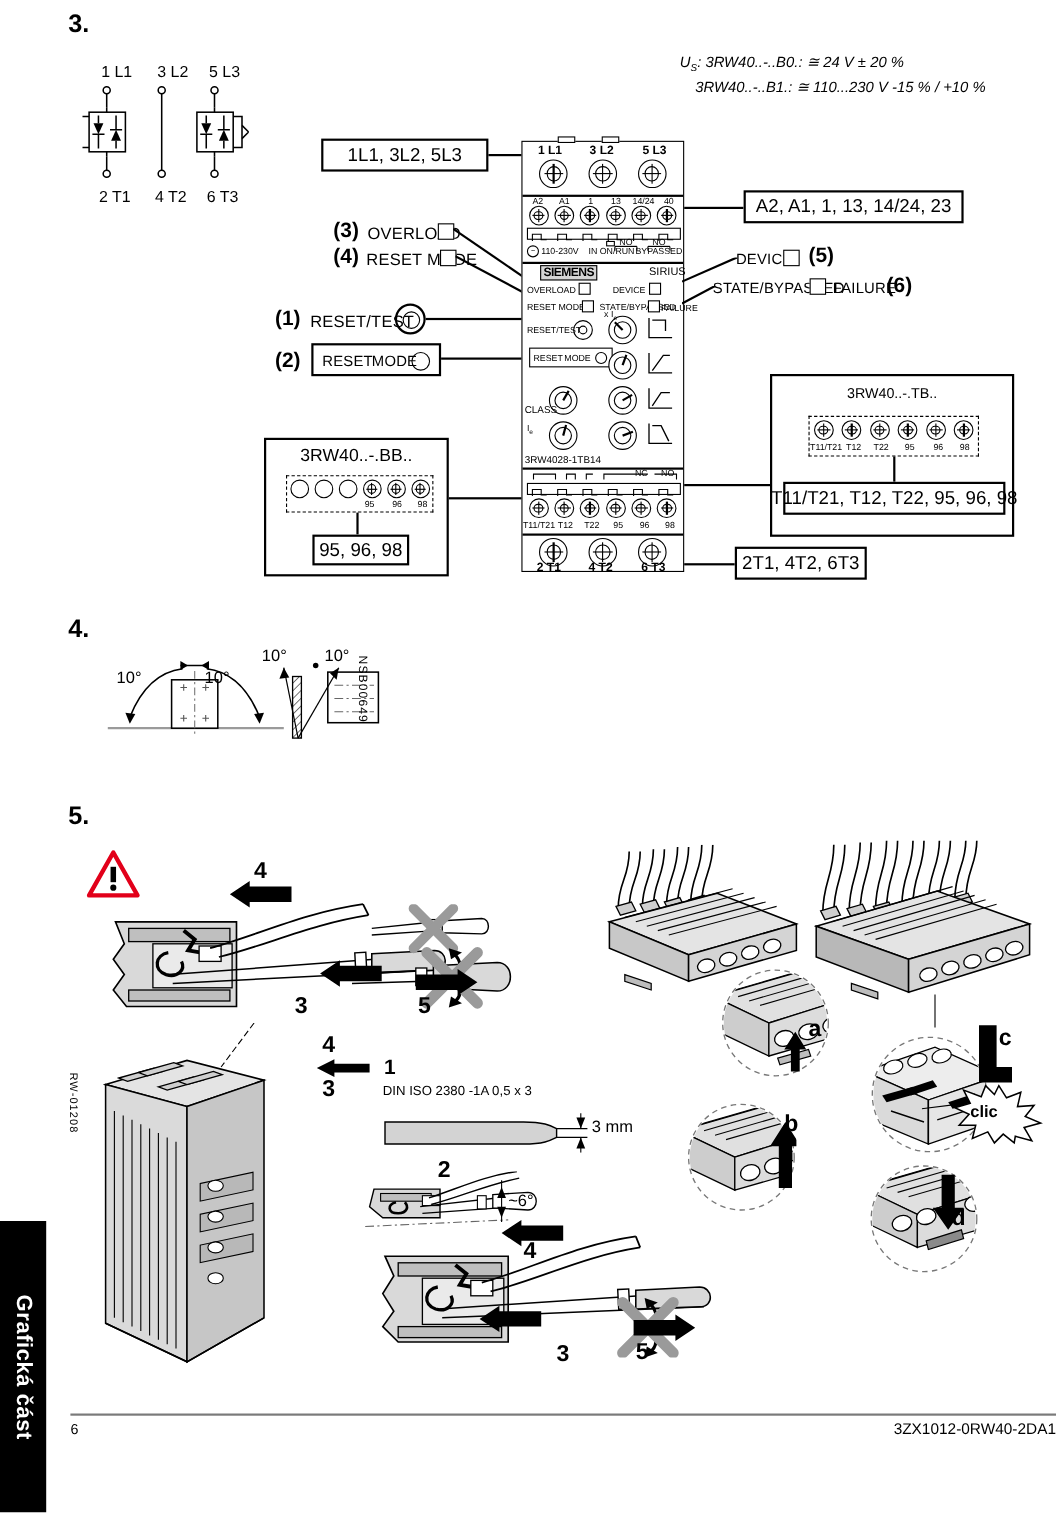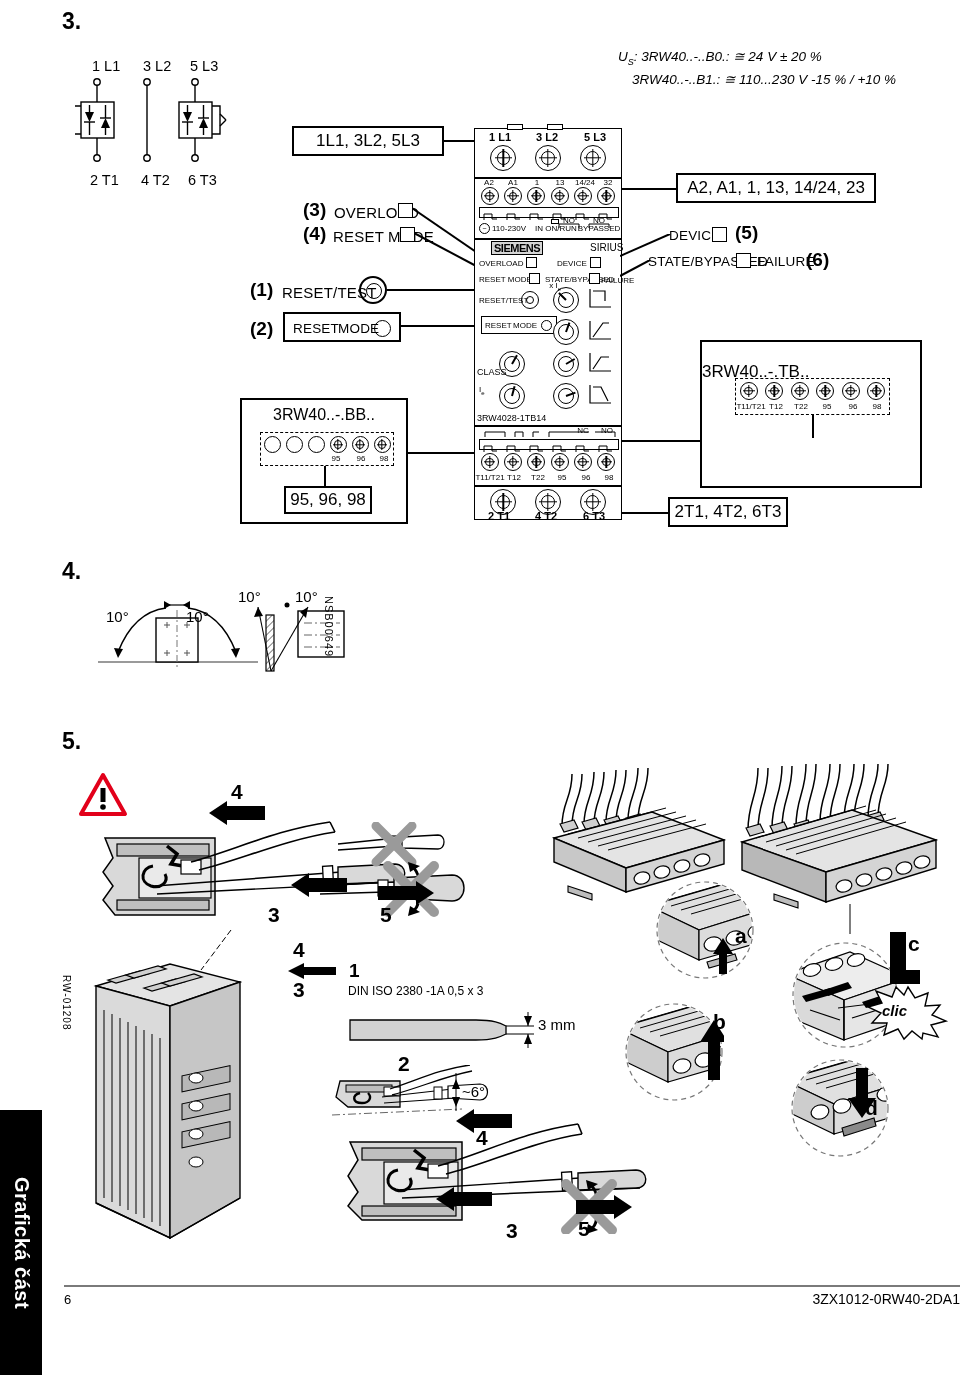--- a/index.html
+++ b/index.html
@@ -76,21 +76,21 @@
   
   #schematic { left:75px; top:60px; width:170px; height:120px; }
 
   
   #warn { left:78px; top:772px; width:50px; height:45px; }
   .stk  { stroke:#000; stroke-width:1.4; fill:none; }
   .stepnum { position:absolute; font-size:21px; font-weight:bold; }
   .stepnum.sm { font-size:19px; }
   .letter { position:absolute; font-size:21px; font-weight:bold; font-style:normal; }
   .clic {
-    position:absolute; font-style:italic; font-size:15px; font-weight:bold;
+    position:absolute; font-size:15px; font-weight:bold;
   }
   .vcode {
     position:absolute; font-size:11px; letter-spacing:1px;
     transform-origin:left top; white-space:nowrap;
   }
   .angtxt { position:absolute; font-size:15px; white-space:nowrap; }
 </style>
 </head>
 <body>
 
@@ -229,21 +229,21 @@
       </div>
     <div class="screw" style="width:18px;height:18px;">
         <div class="inner"></div>
       </div>
   </div>
   <div class="tl" style="left:2px; top:49px; width:24px;">A2</div>
   <div class="tl" style="left:26px; top:49px; width:24px;">A1</div>
   <div class="tl" style="left:50px; top:49px; width:24px;">1</div>
   <div class="tl" style="left:73px; top:49px; width:24px;">13</div>
   <div class="tl" style="left:96px; top:49px; width:28px;">14/24</div>
-  <div class="tl" style="left:121px; top:49px; width:24px;">32</div>
+  <div class="tl" style="left:121px; top:49px; width:24px;">40</div>
 
   <div style="position:absolute; left:4px; top:78px; width:140px; height:11px; border:1.3px solid #000;">
     <svg width="140" height="11" viewBox="0 0 140 11">
       <g stroke="#000" stroke-width="1" fill="none">
         <path d="M4,9 L4,3 L12,3 L12,8 L17,8"></path>
         <path d="M27,9 L27,3 L35,3 L35,8 L40,8"></path>
         <path d="M50,9 L50,3 L58,3 L58,8 L63,8"></path>
         <path d="M73,9 L73,3 L81,3 L81,8 L86,8"></path>
         <path d="M96,9 L96,3 L104,3 L104,8 L109,8"></path>
         <path d="M119,9 L119,3 L127,3 L127,8 L132,8"></path>
@@ -431,21 +431,21 @@
 
 <div class="abs lbl" style="left:648px; top:254px;">STATE/BYPASSED</div>
 <div class="abs chk" style="left:736px; top:253px;"></div>
 <div class="abs lbl" style="left:757px; top:254px;">FAILURE</div>
 <div class="abs num-cb" style="left:806px; top:249px;">(6)</div>
 <svg class="abs" style="left:620px; top:260px;" width="32" height="18">
     <line x1="30" y1="0" x2="0" y2="16" stroke="#000" stroke-width="2"></line>
   </svg>
 
 <div class="abs outer-box" style="left:700px; top:340px; width:222px; height:148px;">
-  <div style="position:absolute; left:0; top:20px; width:100%; font-size:17px;">3RW40..-.TB..</div>
+  <div style="position:absolute; left:0; top:8px; width:100%; text-align:center; font-size:13px;">3RW40..-.TB..</div>
   <div style="position:absolute; left:33px; top:36px; width:155px; height:37px; border:1.6px dashed #000;">
     <div style="display:flex; justify-content:space-around; padding-top:3px;">
       <div class="screw" style="width:18px;height:18px;">
           <div class="inner"></div>
         </div>
       <div class="screw" style="width:18px;height:18px;">
           <div class="inner"></div>
         </div>
       <div class="screw" style="width:18px;height:18px;">
           <div class="inner"></div>
@@ -461,20 +461,21 @@
         </div>
     </div>
     <div class="tl" style="left:-1px; top:23px; width:32px;">T11/T21</div>
     <div class="tl" style="left:27px; top:23px; width:26px;">T12</div>
     <div class="tl" style="left:52px; top:23px; width:26px;">T22</div>
     <div class="tl" style="left:78px; top:23px; width:26px;">95</div>
     <div class="tl" style="left:104px; top:23px; width:26px;">96</div>
     <div class="tl" style="left:128px; top:23px; width:26px;">98</div>
   </div>
   <div class="lead-v" style="position:absolute; left:110px; top:73px; height:23px;"></div>
+  <div class="cbox" style="position:absolute; left:10px; top:96px; width:202px; height:30px;">T11/T21, T12, T22, 95, 96, 98</div>
 </div>
 <div class="abs lead" style="left:622px; top:440px; width:78px; height:2px;"></div>
 
 <div class="abs outer-box" style="left:240px; top:398px; width:168px; height:126px;">
   <div style="position:absolute; left:0; top:6px; width:100%; text-align:center; font-size:16px;">3RW40..-.BB..</div>
   <div style="position:absolute; left:18px; top:32px; width:134px; height:34px; border:1.6px dashed #000;">
     <div style="display:flex; justify-content:space-around; padding-top:3px;">
       <div style="width:17px;height:17px;border:1.6px solid #000;border-radius:50%;background:#fff;">
           <div style="position:absolute;"></div>
         </div>

